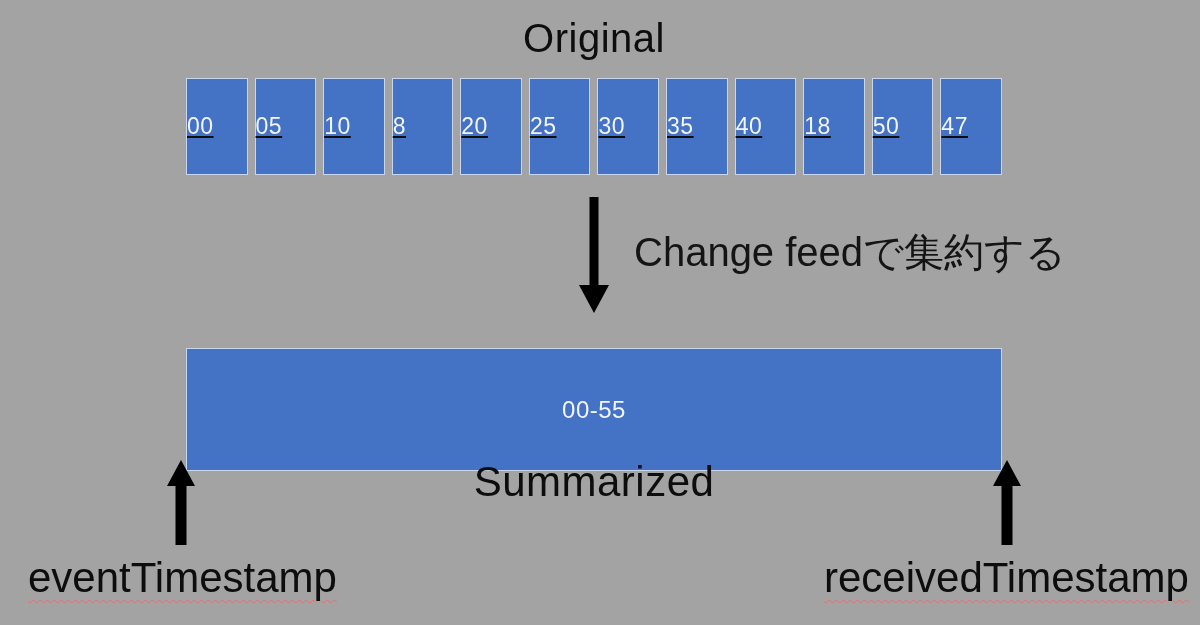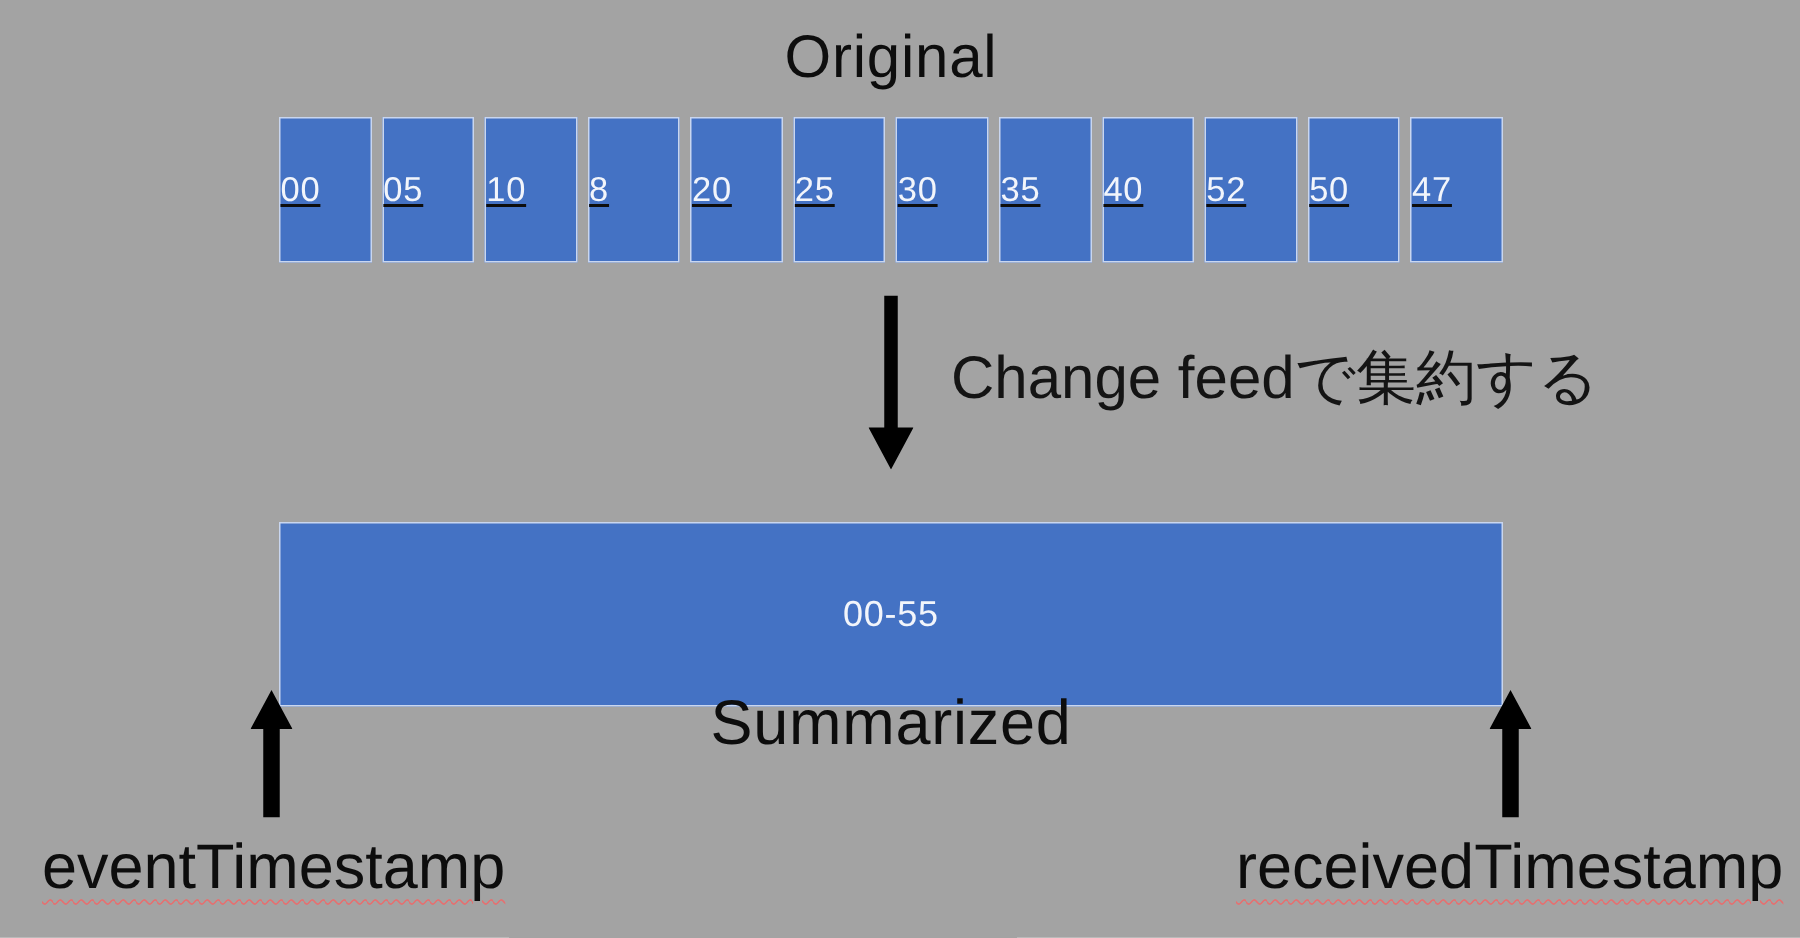--- a/index.html
+++ b/index.html
@@ -135,21 +135,21 @@
     <div class="segment-box">
       <span class="segment-label">30</span>
     </div>
     <div class="segment-box">
       <span class="segment-label">35</span>
     </div>
     <div class="segment-box">
       <span class="segment-label">40</span>
     </div>
     <div class="segment-box">
-      <span class="segment-label">52</span>
+      <span class="segment-label">18</span>
     </div>
     <div class="segment-box">
       <span class="segment-label">50</span>
     </div>
     <div class="segment-box">
       <span class="segment-label">47</span>
     </div>
   </div>
 
   <svg class="arrow arrow-down" width="30" height="116" viewBox="0 0 30 116" aria-hidden="true">

